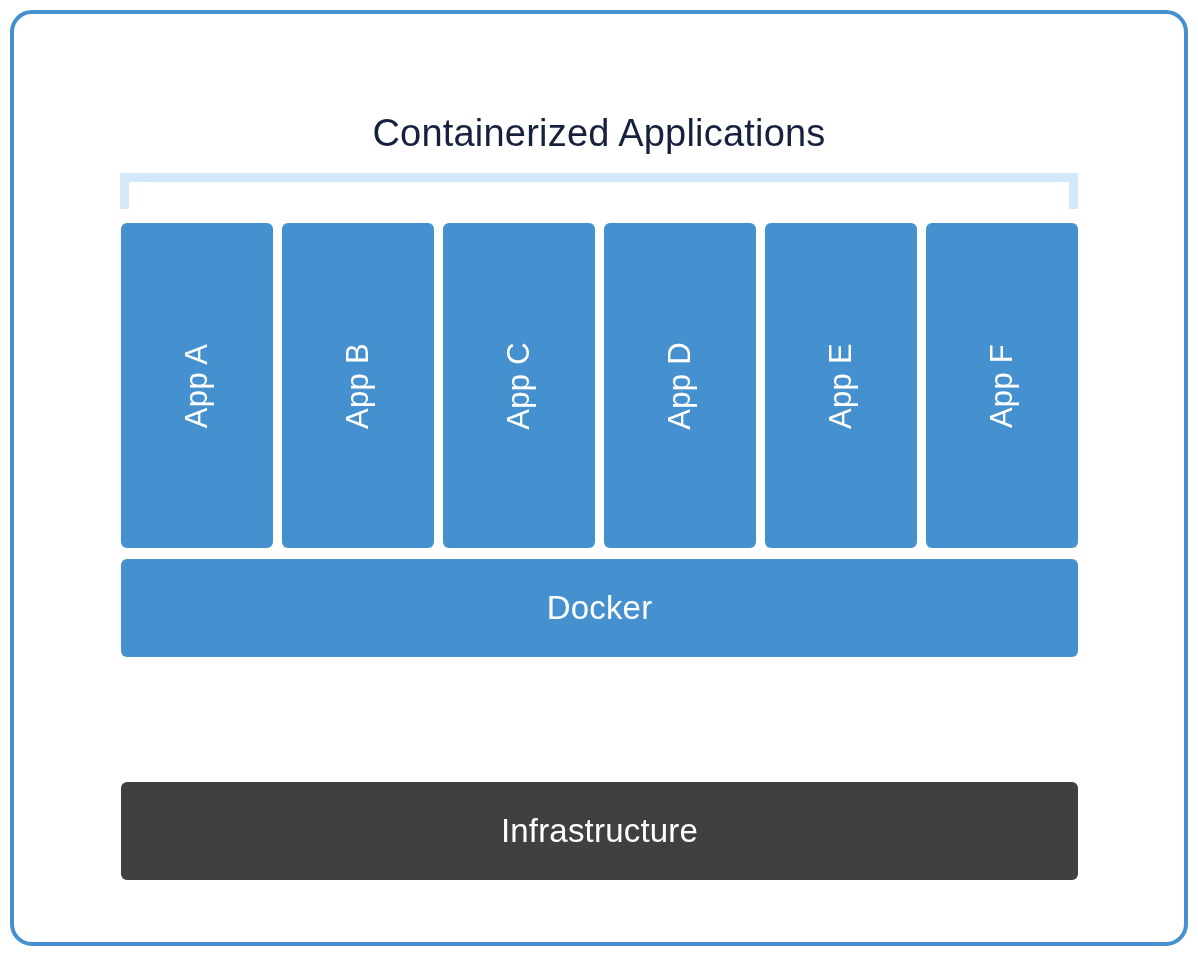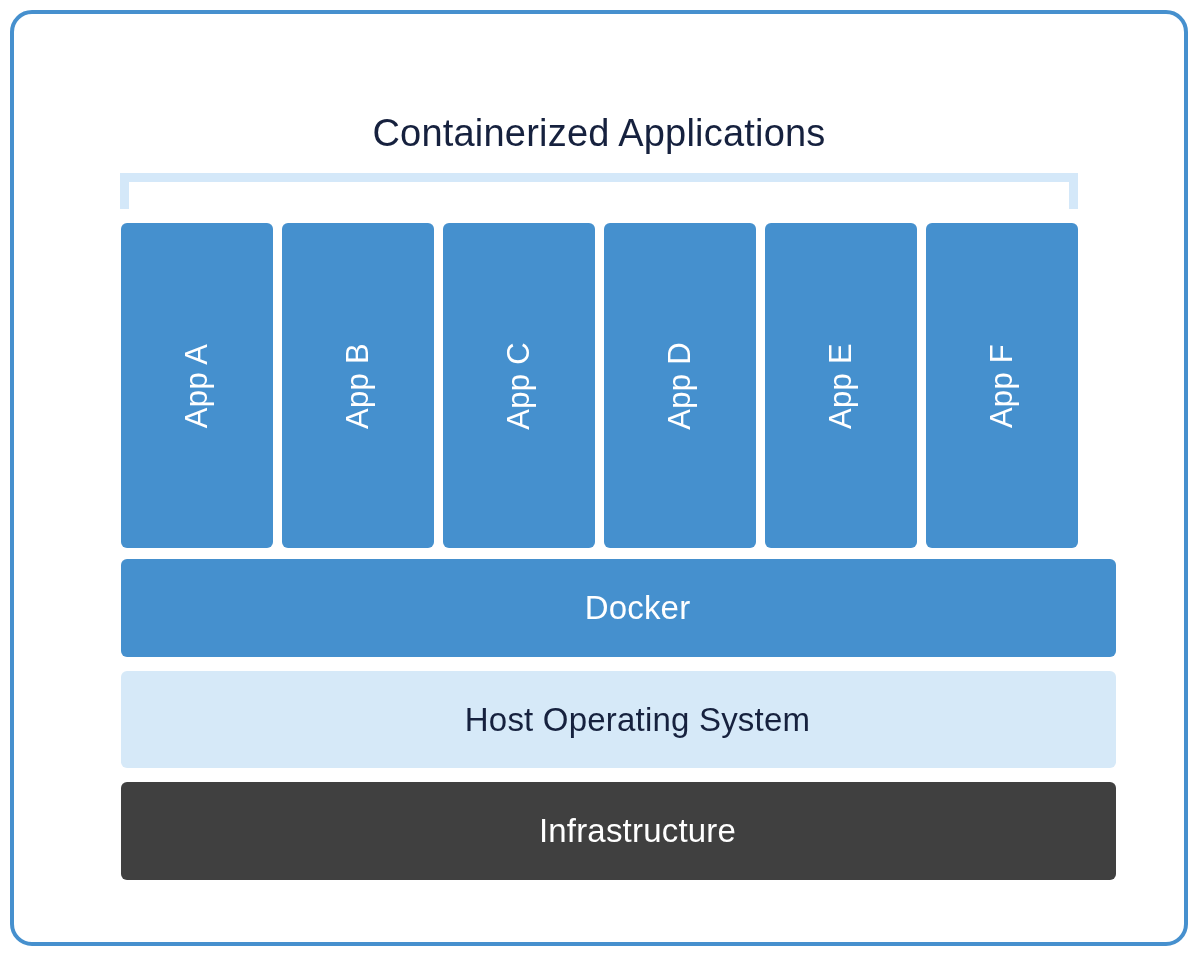--- a/index.html
+++ b/index.html
@@ -100,21 +100,20 @@
     position: absolute;
     left: 121px;
     width: 957px;
     border-radius: 6px;
     display: flex;
     align-items: center;
     justify-content: center;
     font-size: 33px;
     font-weight: 400;
     letter-spacing: 0.2px;
-    padding-left: 38px;
   }
 
   #layer-docker {
     top: 559px;
     height: 98px;
     background: #4590ce;
     color: #ffffff;
   }
 
   #layer-host-os {
@@ -158,17 +157,16 @@
     <div class="app-box">
       <span class="app-label">App E</span>
     </div>
     <div class="app-box">
       <span class="app-label">App F</span>
     </div>
   </div>
 
   <div class="layer-bar" id="layer-docker">Docker</div>
 
-  <div class="layer-bar" id="layer-host-os">Host Operating System</div>
 
   <div class="layer-bar" id="layer-infrastructure">Infrastructure</div>
 
 </div>
 
 </body></html>

